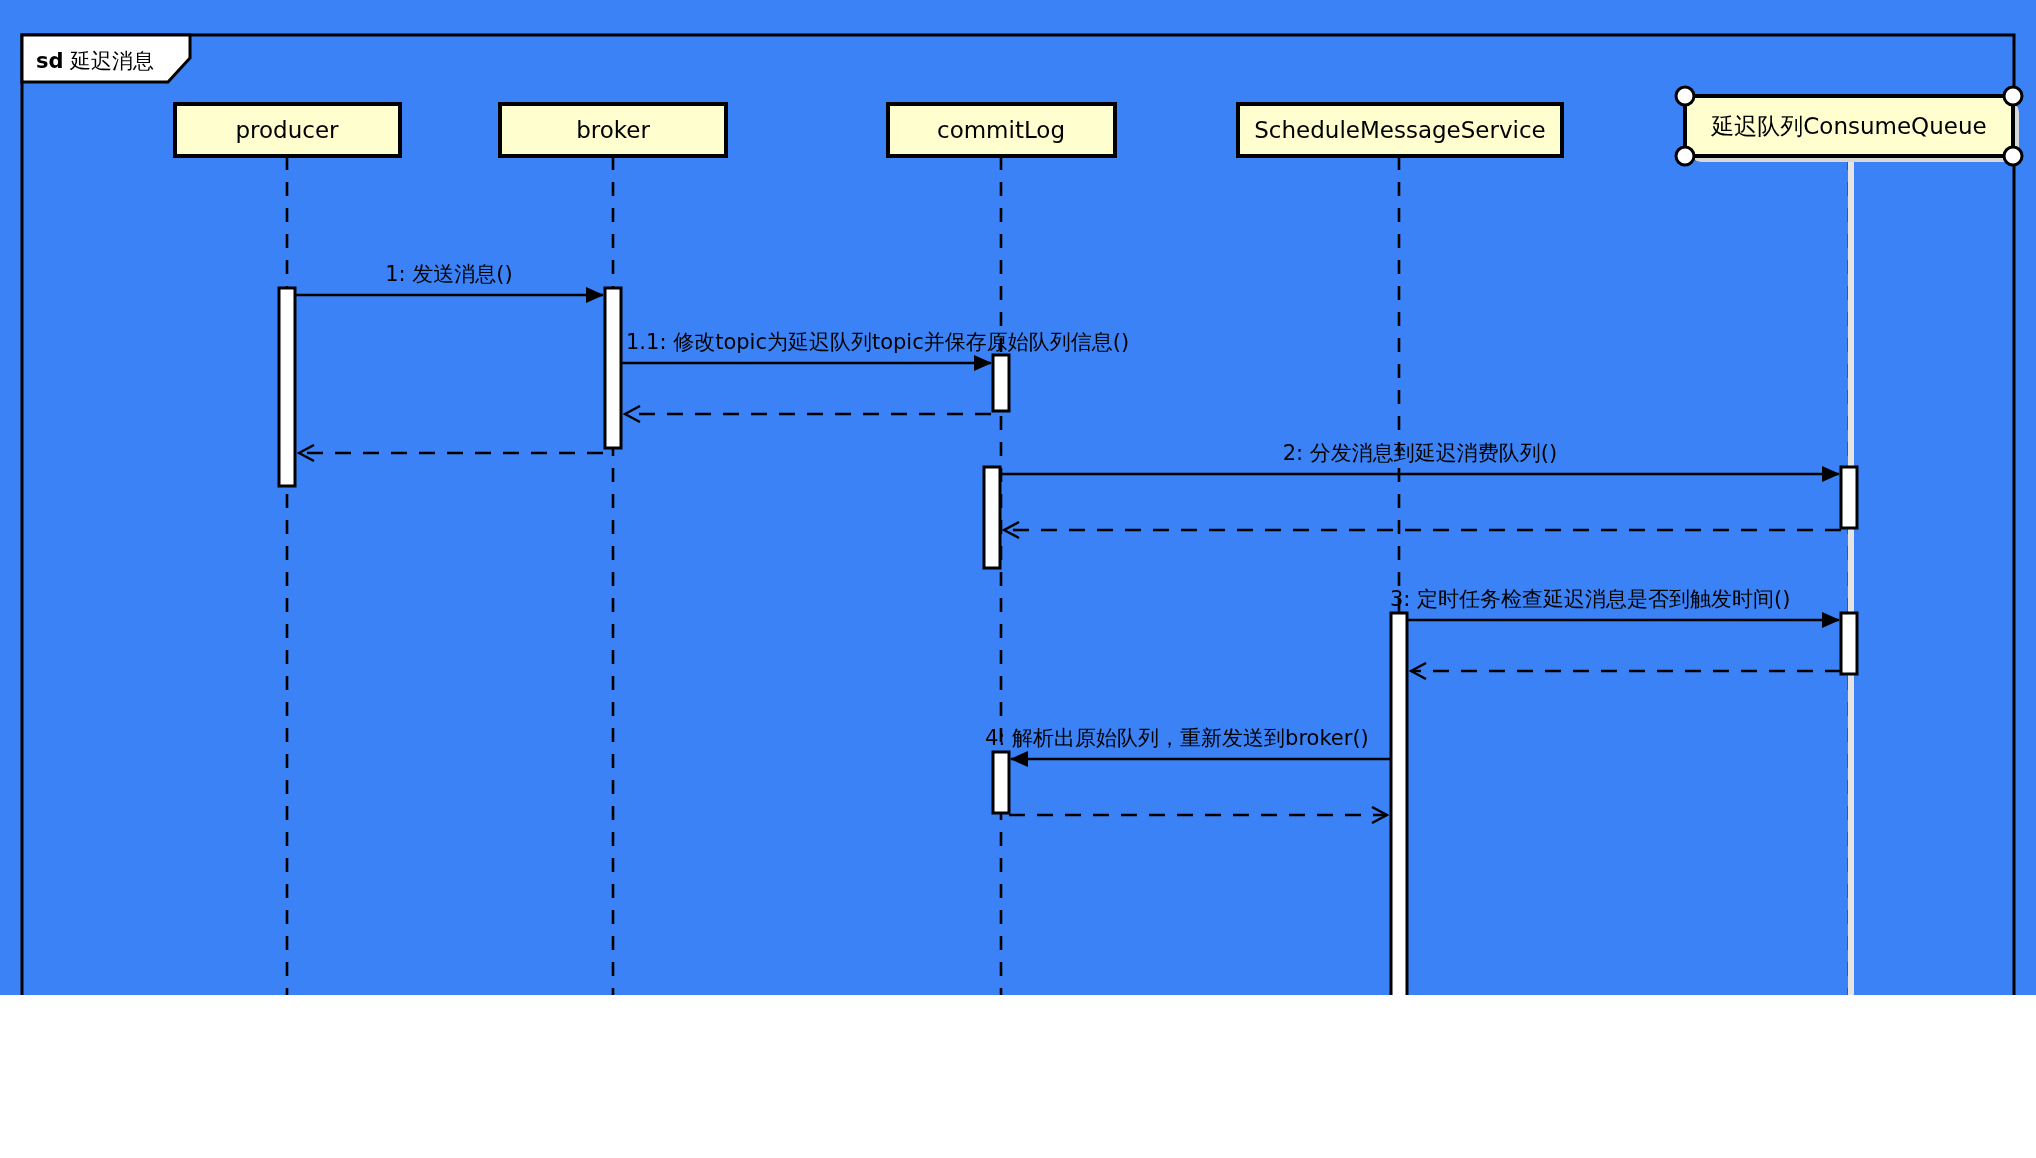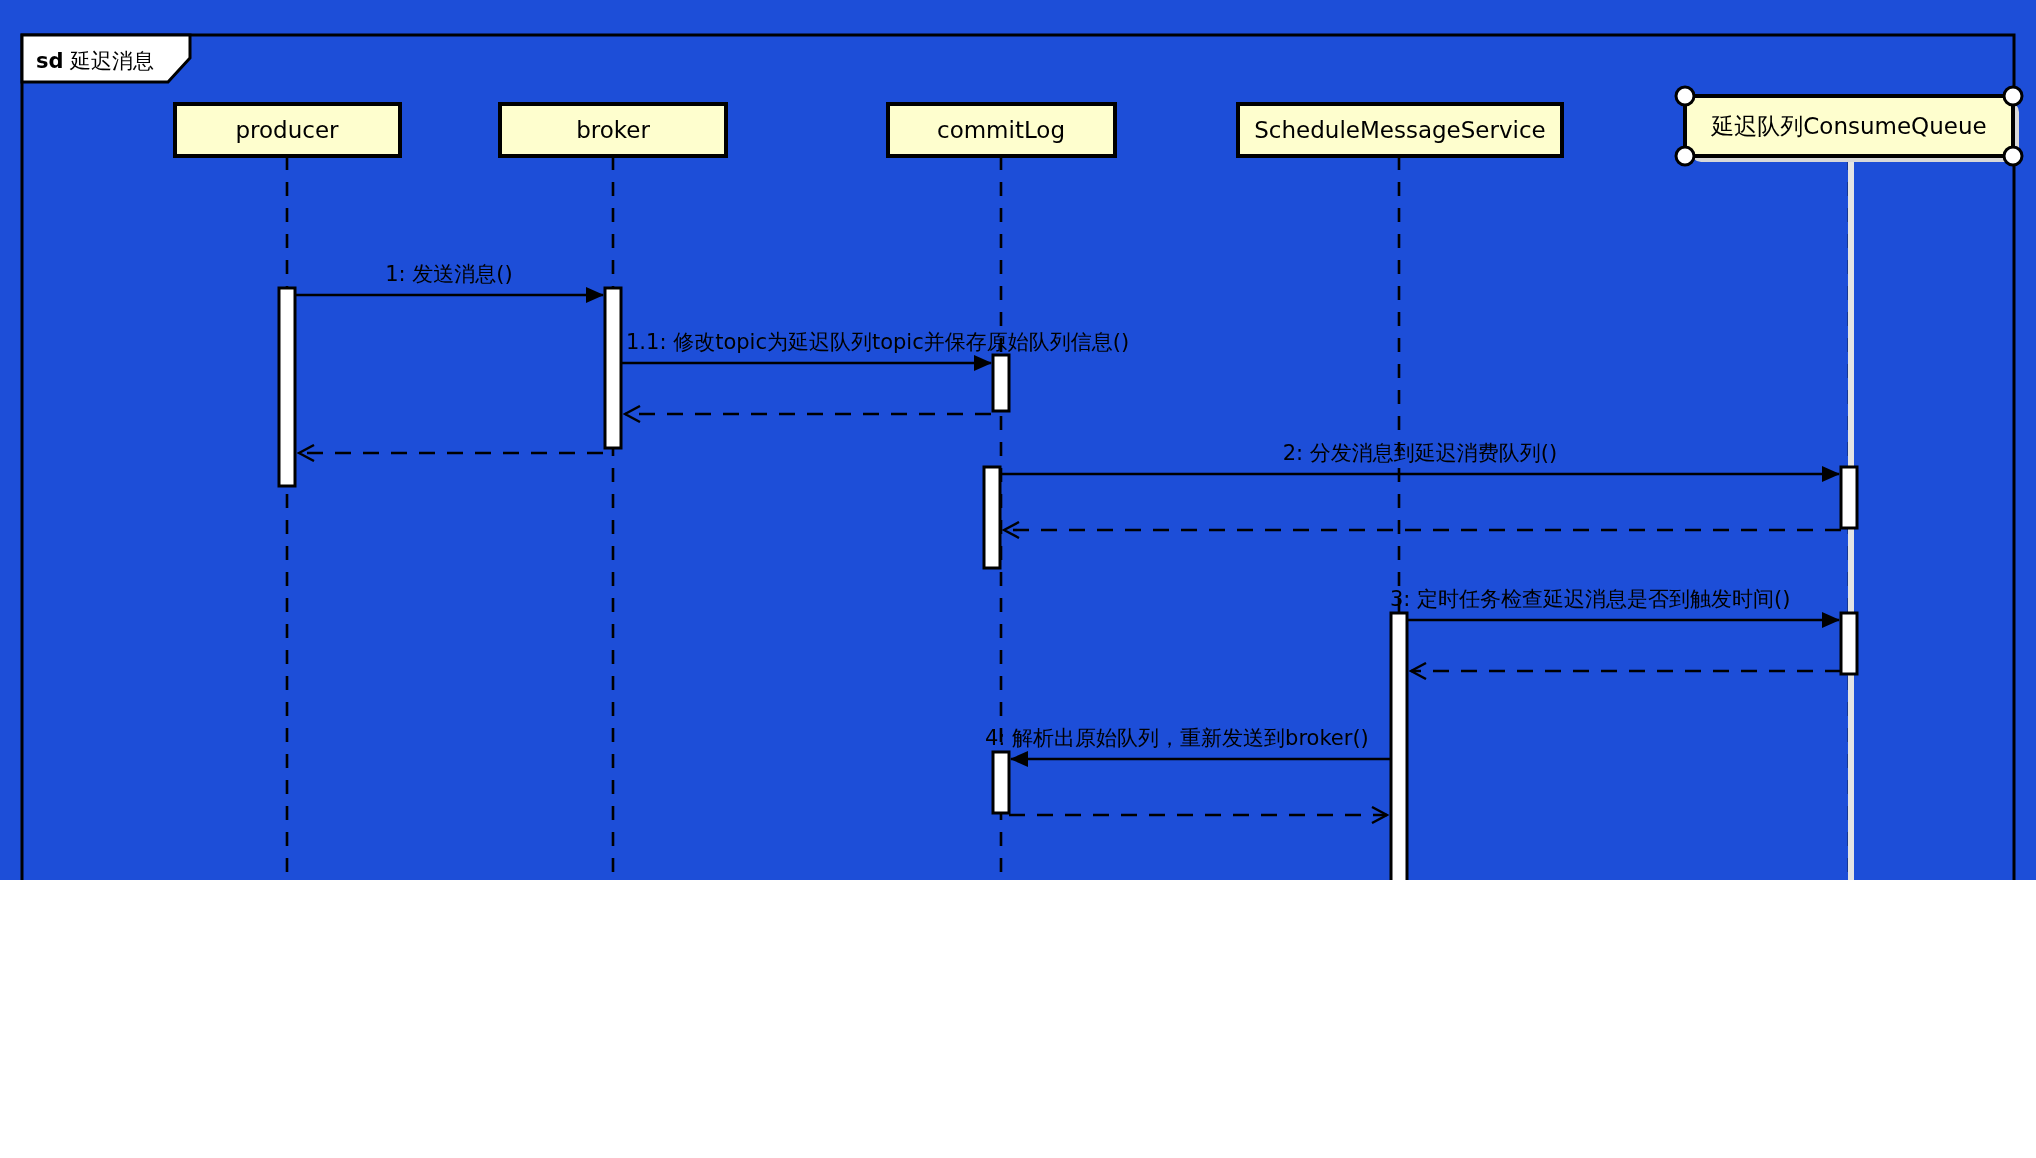--- a/index.html
+++ b/index.html
@@ -6,22 +6,22 @@
     margin: 0;
     padding: 0;
     background: #ffffff;
   }
   body {
     font-family: "DejaVu Sans", "Liberation Sans", sans-serif;
   }
   #canvas {
     position: relative;
     width: 2036px;
-    height: 880px;
-    background: #1d4ed8;
+    height: 995px;
+    background: #3b82f6;
     overflow: hidden;
   }
   #diagram-svg {
     position: absolute;
     left: 0;
     top: 0;
   }
   .lbl {
     font-family: "DejaVu Sans", "Liberation Sans", sans-serif;
     font-size: 21px;

